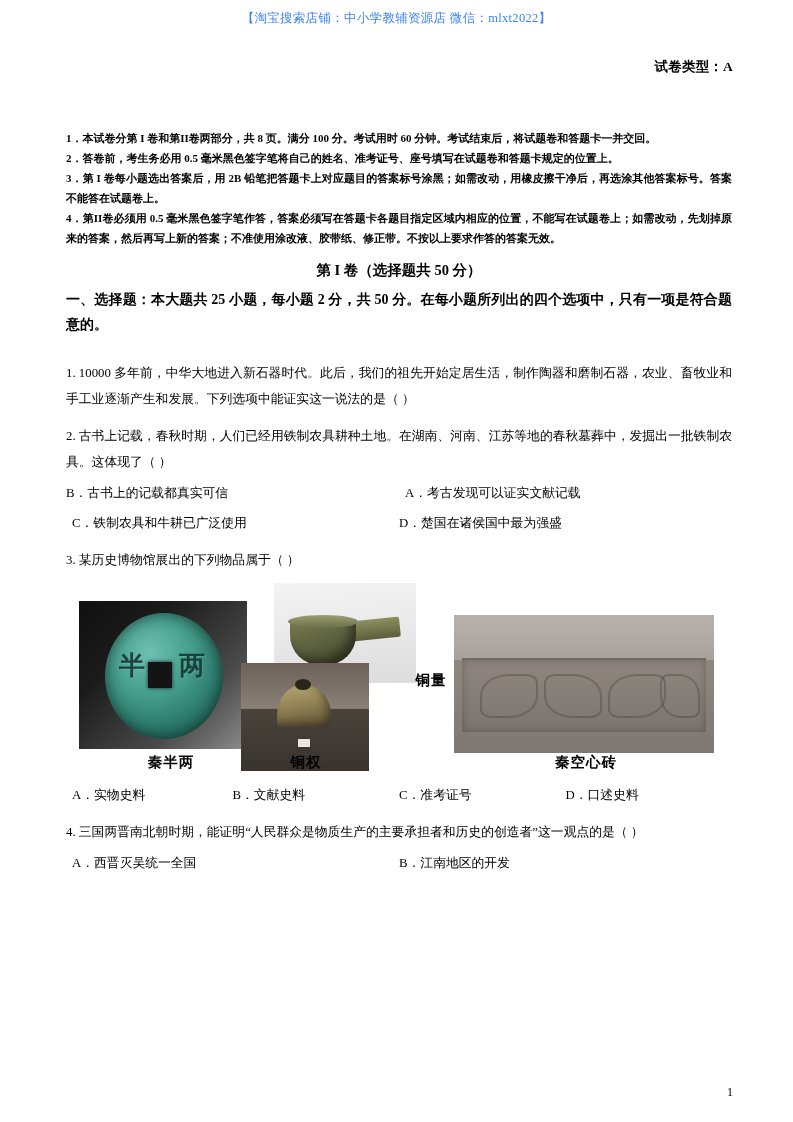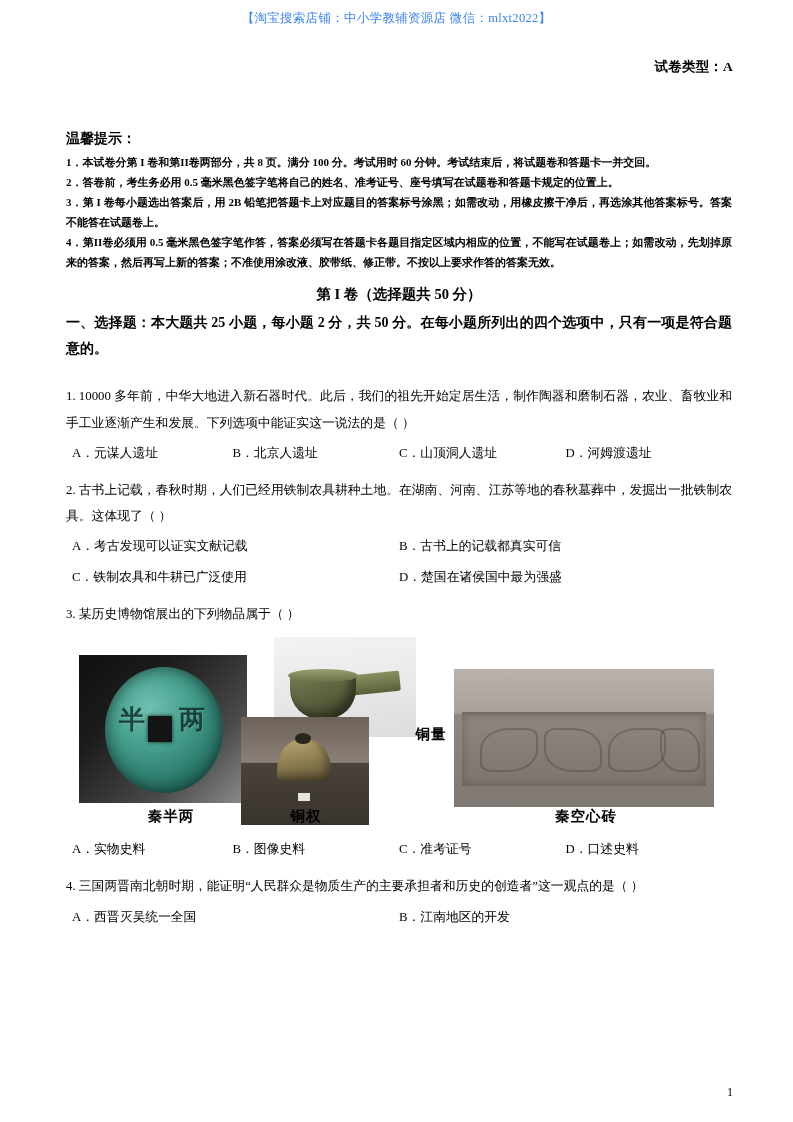--- a/index.html
+++ b/index.html
@@ -253,41 +253,34 @@
 
 <div class="page">
 
   <div class="watermark-header">【淘宝搜索店铺：中小学教辅资源店 微信：mlxt2022】</div>
 
   <div class="paper-type">试卷类型：A</div>
 
 
   <div class="content">
 
-    <div class="tips-label">温馨提示：</div>
     <p class="tip-item">1．本试卷分第 I 卷和第II卷两部分，共 8 页。满分 100 分。考试用时 60 分钟。考试结束后，将试题卷和答题卡一并交回。</p>
     <p class="tip-item">2．答卷前，考生务必用 0.5 毫米黑色签字笔将自己的姓名、准考证号、座号填写在试题卷和答题卡规定的位置上。</p>
     <p class="tip-item">3．第 I 卷每小题选出答案后，用 2B 铅笔把答题卡上对应题目的答案标号涂黑；如需改动，用橡皮擦干净后，再选涂其他答案标号。答案不能答在试题卷上。</p>
     <p class="tip-item">4．第II卷必须用 0.5 毫米黑色签字笔作答，答案必须写在答题卡各题目指定区域内相应的位置，不能写在试题卷上；如需改动，先划掉原来的答案，然后再写上新的答案；不准使用涂改液、胶带纸、修正带。不按以上要求作答的答案无效。</p>
 
     <div class="section-heading">第 I 卷（选择题共 50 分）</div>
     <div class="section-intro">一、选择题：本大题共 25 小题，每小题 2 分，共 50 分。在每小题所列出的四个选项中，只有一项是符合题意的。</div>
 
     <div class="question">1. 10000 多年前，中华大地进入新石器时代。此后，我们的祖先开始定居生活，制作陶器和磨制石器，农业、畜牧业和手工业逐渐产生和发展。下列选项中能证实这一说法的是（        ）</div>
-    <div class="options-row cols4">
-      <div class="opt opt-indent4">A．元谋人遗址</div>
-      <div class="opt">B．北京人遗址</div>
-      <div class="opt">C．山顶洞人遗址</div>
-      <div class="opt">D．河姆渡遗址</div>
-    </div>
 
     <div class="question q-spacer">2. 古书上记载，春秋时期，人们已经用铁制农具耕种土地。在湖南、河南、江苏等地的春秋墓葬中，发掘出一批铁制农具。这体现了（        ）</div>
     <div class="options-row cols2">
+      <div class="opt">B．古书上的记载都真实可信</div>
       <div class="opt opt-indent4">A．考古发现可以证实文献记载</div>
-      <div class="opt">B．古书上的记载都真实可信</div>
     </div>
     <div class="options-row cols2">
       <div class="opt opt-indent4">C．铁制农具和牛耕已广泛使用</div>
       <div class="opt">D．楚国在诸侯国中最为强盛</div>
     </div>
 
     <div class="question q-spacer">3. 某历史博物馆展出的下列物品属于（        ）</div>
 
     <div class="figure-block">
 
@@ -321,21 +314,21 @@
       </div>
 
       <div class="fig-caption" id="cap-coin">秦半两</div>
       <div class="fig-caption" id="cap-weight">铜权</div>
       <div class="fig-caption" id="cap-measure">铜量</div>
       <div class="fig-caption" id="cap-brick">秦空心砖</div>
     </div>
 
     <div class="options-row cols4">
       <div class="opt opt-indent4">A．实物史料</div>
-      <div class="opt">B．图像史料</div>
+      <div class="opt">B．文献史料</div>
       <div class="opt">C．准考证号</div>
       <div class="opt">D．口述史料</div>
     </div>
 
     <div class="question q-spacer">4. 三国两晋南北朝时期，能证明“人民群众是物质生产的主要承担者和历史的创造者”这一观点的是（        ）</div>
     <div class="options-row cols2">
       <div class="opt opt-indent4">A．西晋灭吴统一全国</div>
       <div class="opt">B．江南地区的开发</div>
     </div>
 

